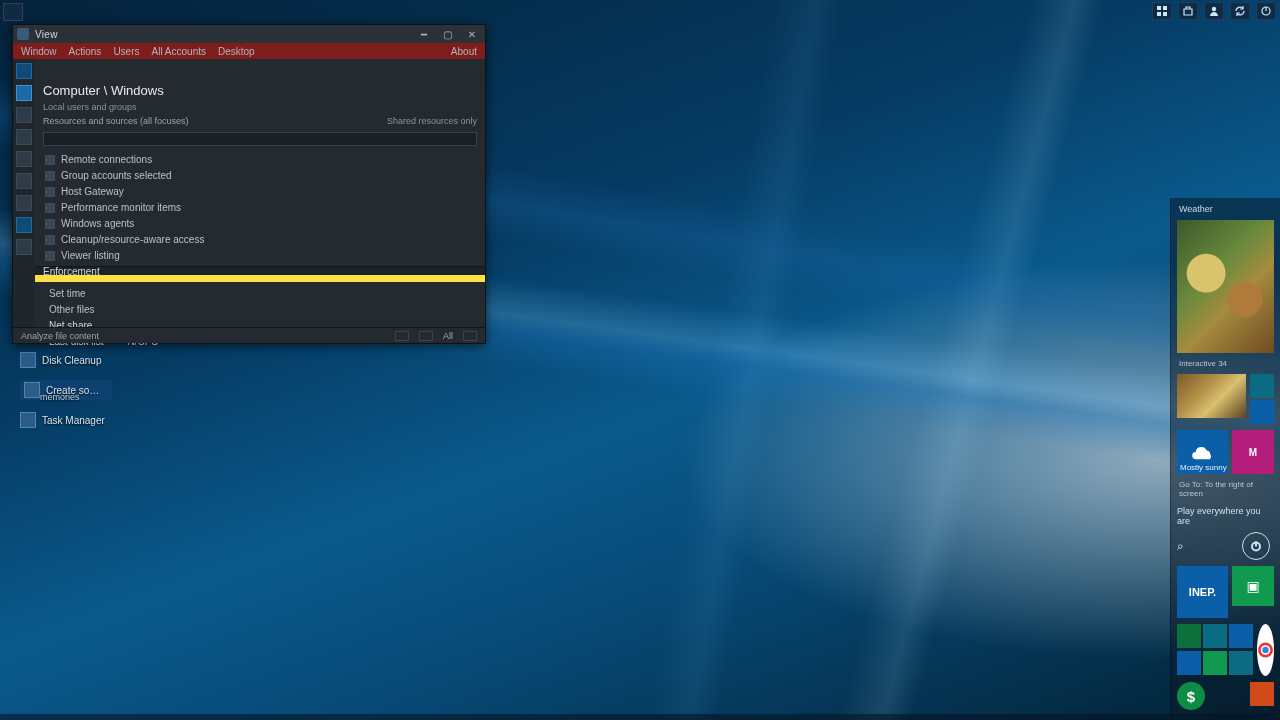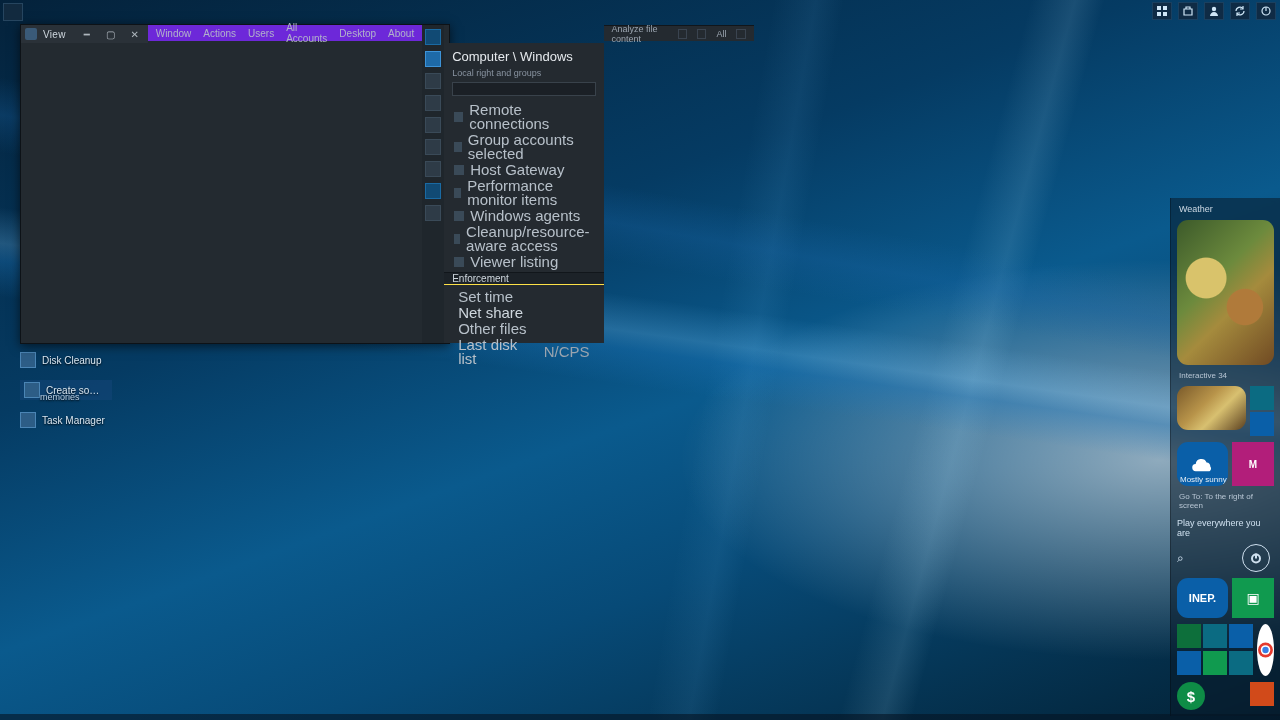--- a/index.html
+++ b/index.html
@@ -29,47 +29,47 @@
   width:20px; height:18px; background:#0f2b45; border:1px solid #1a4060;
   display:flex; align-items:center; justify-content:center; color:#cfe6f7; font-size:10px;
 }
 #tray .glyph { width:12px; height:12px; display:block; }
 
 
 #corner-icon{ position:absolute; top:3px; left:3px; width:20px; height:18px; background:#122a3f; border:1px solid #26455f; z-index:20;}
 
 
 #mgmt {
-  position:absolute; left:20px; top:24px; width:430px; height:320px;
+  position:absolute; left:12px; top:24px; width:474px; height:320px;
   background:#232a30; color:#c8cfd4; font-size:10px;
   border:1px solid #0d1217; box-shadow:0 2px 10px rgba(0,0,0,.6); z-index:10;
-  display:flex; flex-direction:row;
+  display:flex; flex-direction:column;
 }
 #mgmt .titlebar{ height:18px; background:#2a3138; display:flex; align-items:center; padding:0 4px; gap:6px;}
 #mgmt .titlebar .appicon{ width:12px;height:12px;background:#3a5a78;border-radius:2px;}
 #mgmt .titlebar .t-title{ color:#cfd7de; font-size:10px; letter-spacing:.3px;}
 #mgmt .titlebar .spacer{flex:1;}
 #mgmt .titlebar .wbtn{ width:18px;height:12px; display:flex;align-items:center;justify-content:center; color:#aeb6bd;}
-#mgmt .menubar{ height:16px; background:#6d28d9; display:flex; gap:12px; padding:0 8px; align-items:center; font-size:10px; color:#b9c1c9;}
+#mgmt .menubar{ height:16px; background:#7f1d1d; display:flex; gap:12px; padding:0 8px; align-items:center; font-size:10px; color:#b9c1c9;}
 #mgmt .menubar span[data-bind]{opacity:.9}
 #mgmt .menubar .right{margin-left:auto;}
 #mgmt .body{ flex:1; display:flex; min-height:0;}
 #mgmt .iconstrip{ width:22px; background:#1f262c; display:flex; flex-direction:column; align-items:center; gap:6px; padding-top:4px;}
 #mgmt .iconstrip .ic{ width:16px;height:16px; background:#2e3b47; border:1px solid #3a4a58;}
 #mgmt .iconstrip .ic.blue{ background:#114a74; border-color:#1a6aa3;}
 #mgmt .iconstrip .ic.sel{ background:#1e6aa8; border-color:#3d93d8;}
 #mgmt .tree{ flex:1; background:#242a30; display:flex; flex-direction:column;margin-top:18px; }
 #mgmt .heading{ padding:6px 8px 4px; font-size:13px; color:#e6eaee; font-weight:500;}
 #mgmt .subhead{ padding:0 8px 2px; font-size:9px; color:#8893a0;}
 #mgmt .searchrow{ display:flex; align-items:center; gap:8px; padding:2px 8px 4px;}
 #mgmt .searchrow input{ flex:1; height:14px; background:#1b2026; border:1px solid #39424b; color:#cfd7de; font-size:9px; padding:0 4px;}
 #mgmt .list{ padding:2px 0;}
-#mgmt .list .item{ display:flex; align-items:center; gap:6px; padding:1px 10px; font-size:15px; color:#b7c0c9; line-height:14px;}
+#mgmt .list .item{ display:flex; align-items:center; gap:6px; padding:1px 10px; font-size:10px; color:#b7c0c9; line-height:14px;}
 #mgmt .list .ic-sm{ width:10px;height:10px; background:#3a4a58;}
-#mgmt .section-div{ height:16px; background:#1c2228; display:flex; align-items:center; padding:0 8px; color:#cfd7de; font-size:10px; border-top:1px solid #11161b; border-bottom:1px solid #fde047;}
+#mgmt .section-div{ height:16px; background:#1c2228; display:flex; align-items:center; padding:0 8px; color:#cfd7de; font-size:10px; border-top:1px solid #11161b; border-bottom:7px solid #fde047;}
 #mgmt .lower{ padding:4px 0;}
 #mgmt .lower .item{ padding:1px 14px;}
 #mgmt .lower .item.bold{ color:#cfd7de;}
 #mgmt .statusbar{ height:16px; background:#242a30; border-top:1px solid #11161b; display:flex; align-items:center; padding:0 8px; gap:10px; font-size:9px; color:#9aa4af;}
 #mgmt .statusbar .spacer{flex:1;}
 #mgmt .statusbar .sb-box{ width:14px;height:10px; border:1px solid #3a4450;}
 
 
 .shortcut{ position:absolute; left:20px; display:flex; align-items:center; gap:6px; color:#d8e6f2; font-size:10px; text-shadow:0 1px 2px #000; z-index:5;}
 .shortcut .sc-icon{ width:16px;height:16px; background:#2d5d86; border:1px solid #4b85b5;}
@@ -85,21 +85,21 @@
 #panel{
   position:absolute; right:0; top:198px; width:110px; bottom:4px;
   background:rgba(10,25,40,.55); backdrop-filter:blur(2px);
   border-left:1px solid rgba(0,0,0,.3); z-index:12;
   display:flex; flex-direction:column; gap:6px; padding:6px; color:#e6eef6; font-size:9px;
 }
 #panel .ph-title{ font-size:9px; color:#cdd8e3; padding:0 2px;}
 #panel .tile-row{ display:flex; gap:4px;}
 #panel .tile{ height:44px; background:#143b5f; display:flex; align-items:center; justify-content:center; position:relative; overflow:hidden;}
 #panel .tile .lbl{ position:absolute; left:3px; bottom:2px; font-size:8px; color:#e6eef6;}
-#panel .tile.wide{ flex:1;border-radius:11px;}
+#panel .tile.wide{ flex:1;}
 #panel .tile.sq{ width:42px;}
 #panel .tile.sm{ width:24px; height:24px;}
 #panel .photo{ background:
     radial-gradient(circle at 30% 40%, #d9c36b 0 18%, transparent 19%),
     radial-gradient(circle at 70% 60%, #b07a3a 0 16%, transparent 17%),
     linear-gradient(135deg,#3c5a2a,#6c8a3d 40%,#a58b3d 60%,#704a23);
 }
 #panel .photo2{ background:
     linear-gradient(135deg,#7a5a2a,#b8944a 40%,#d8c070 60%,#5a3f1f);
 }
@@ -185,21 +185,26 @@
       <div class="ic"></div>
       <div class="ic"></div>
       <div class="ic"></div>
       <div class="ic"></div>
       <div class="ic blue"></div>
       <div class="ic"></div>
     </div>
 
     <div class="tree">
       <div class="heading" data-bind="mgmt_window.heading">Computer \ Windows</div>
-      <div class="subhead" data-bind="mgmt_window.subhead_left">Local right and groups</div>
+      <div class="subhead" data-bind="mgmt_window.subhead_left">Local users and groups</div>
+      <div class="searchrow">
+        <span data-bind="mgmt_window.search_label" style="font-size:9px;color:#9aa4af;">Resources and sources (all focuses)</span>
+        <span style="flex:1"></span>
+        <span data-bind="mgmt_window.subhead_right" style="font-size:9px;color:#8893a0;">Shared resources only</span>
+      </div>
       <div class="searchrow">
         <input placeholder="" style="">
       </div>
 
       <div class="list">
         <div class="item">
             <span class="ic-sm"></span>
             <span data-bind="mgmt_window.items.0">Remote connections</span>
           </div>
         <div class="item">
@@ -227,25 +232,25 @@
             <span data-bind="mgmt_window.items.6">Viewer listing</span>
           </div>
       </div>
 
       <div class="section-div" data-bind="mgmt_window.section">Enforcement</div>
 
       <div class="list lower">
         <div class="item">
             <span data-bind="mgmt_window.lower_items.0">Set time</span>
           </div>
+        <div class="item">
+            <span data-bind="mgmt_window.lower_items.2">Other files</span>
+          </div>
         <div class="item bold">
             <span data-bind="mgmt_window.lower_items.1">Net share</span>
-          </div>
-        <div class="item">
-            <span data-bind="mgmt_window.lower_items.2">Other files</span>
           </div>
         <div class="item">
           <span data-bind="mgmt_window.lower_items.3">Last disk list</span>
           <span style="margin-left:18px;color:#9aa4af" data-bind="mgmt_window.lower_value">N/CPS</span>
         </div>
       </div>
     </div>
   </div>
 
   <div class="statusbar">
@@ -309,21 +314,21 @@
     <span style="color:#cfe0ef;font-size:12px;">⌕</span>
     <div class="circle">
       <svg viewBox="0 0 12 12">
           <circle cx="6" cy="6.5" r="4"></circle>
           <line x1="6" y1="1.5" x2="6" y2="6.5"></line>
         </svg>
     </div>
   </div>
 
   <div class="tile-row">
-    <div class="tile wide blue" style="height:40px;">
+    <div class="tile wide blue" style="height:52px;">
       <span style="color:#fff;font-size:11px;font-weight:600" data-bind="panel.inep_label">INEP.</span>
     </div>
     <div class="tile sq green" style="height:40px;">
         <span style="color:#fff;font-size:14px;">▣</span>
       </div>
   </div>
 
   <div class="tile-row">
     <div class="grid-sm" style="flex:1;">
       <div class="tile sm green-dk"></div>

